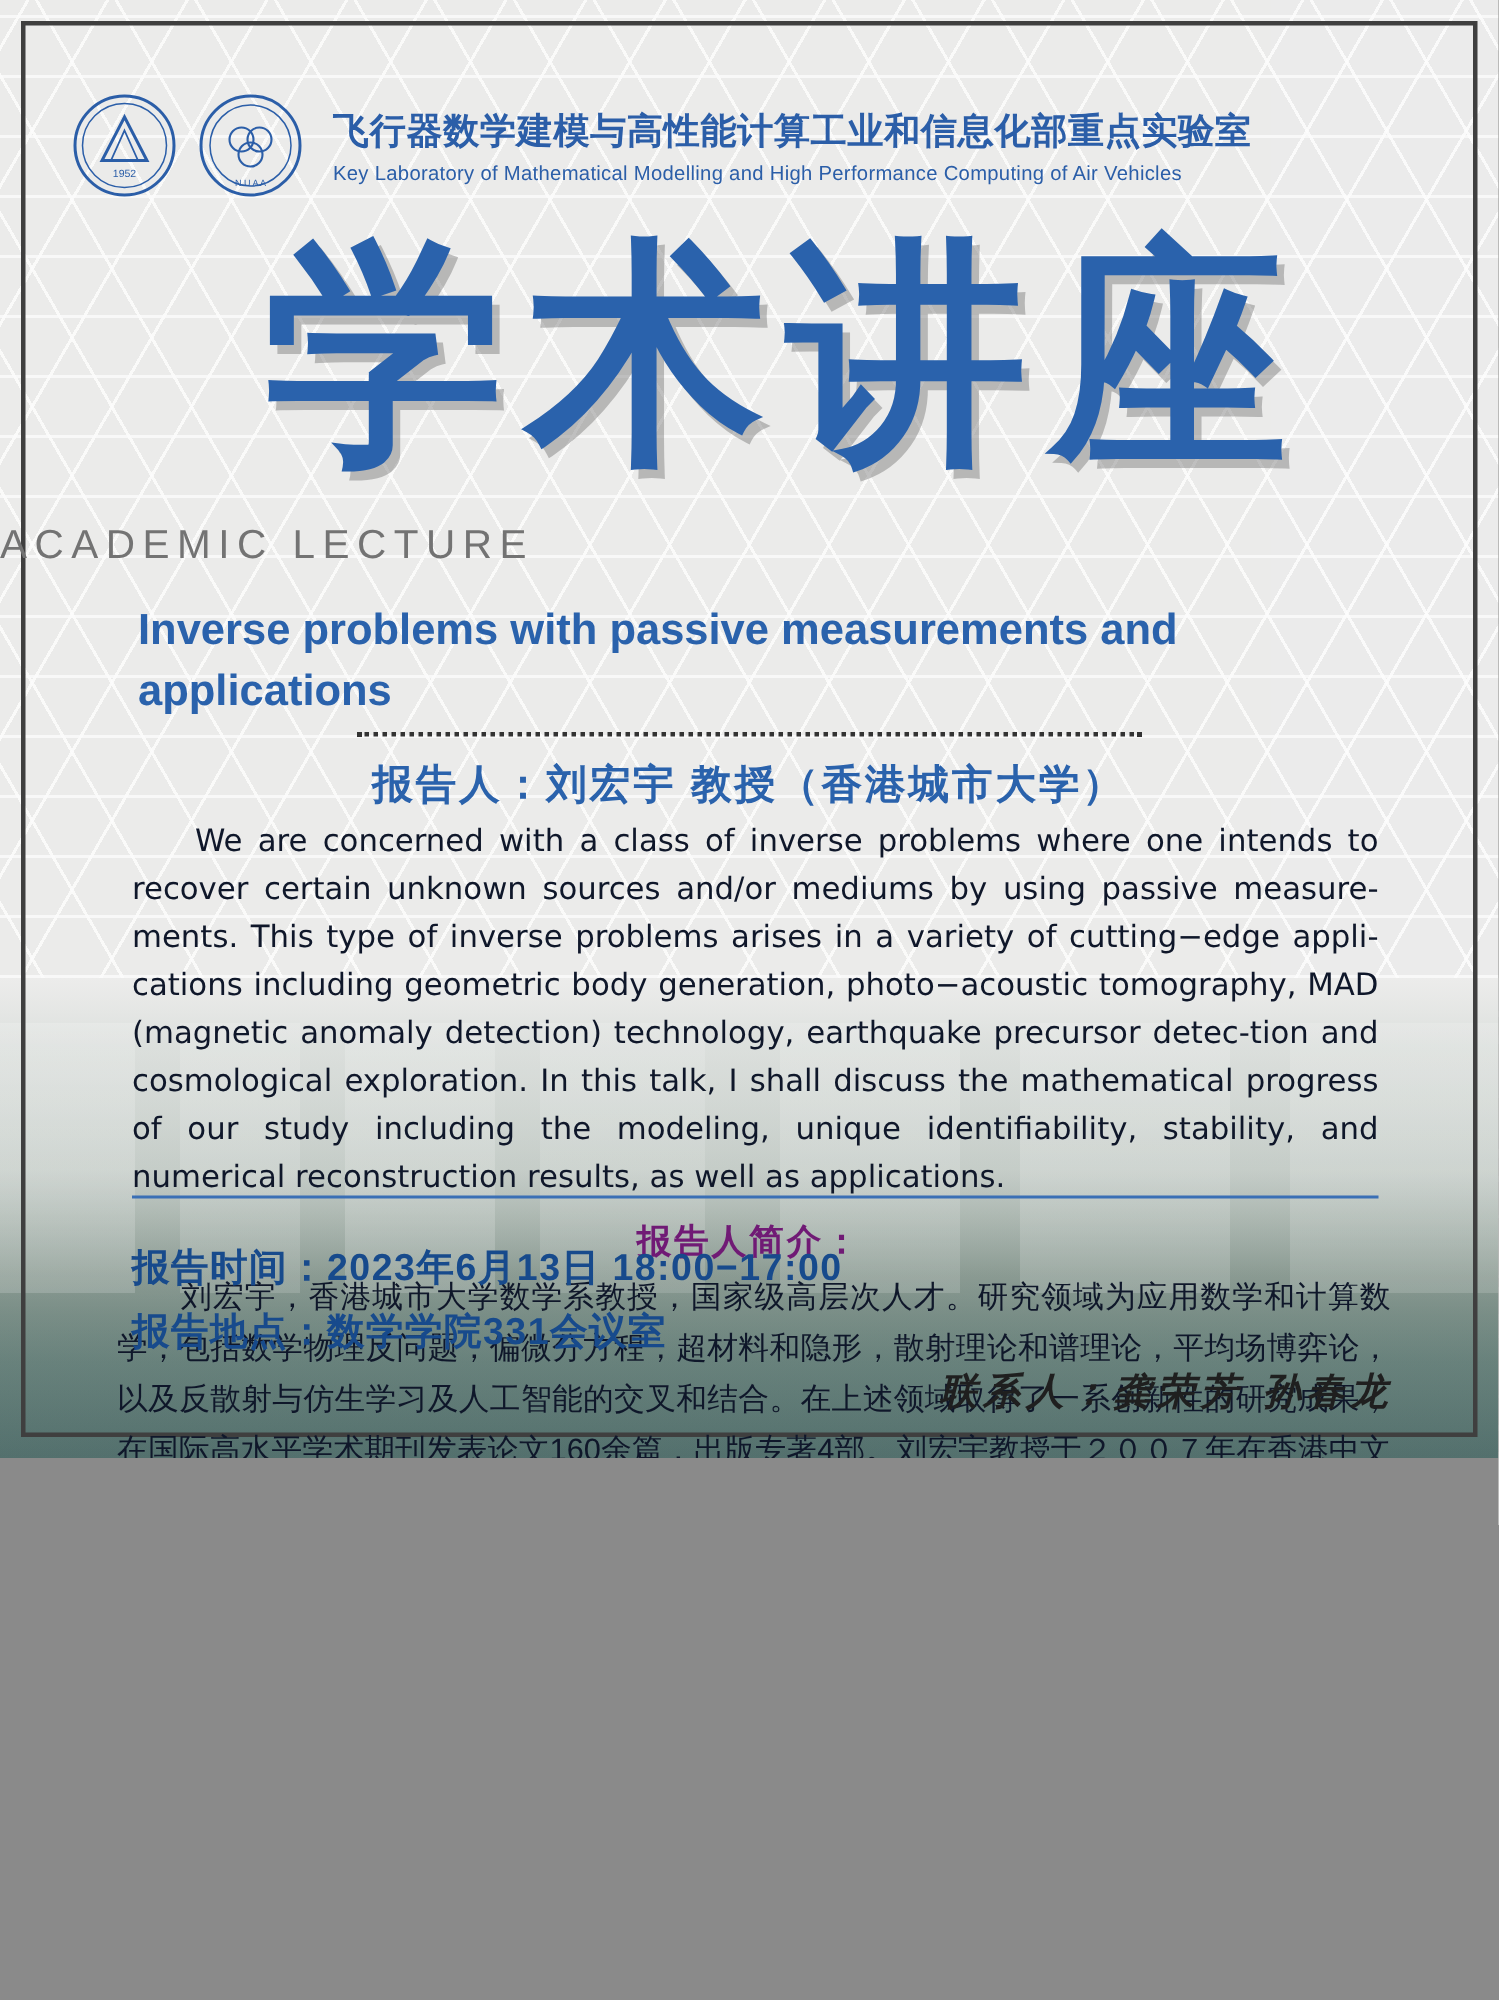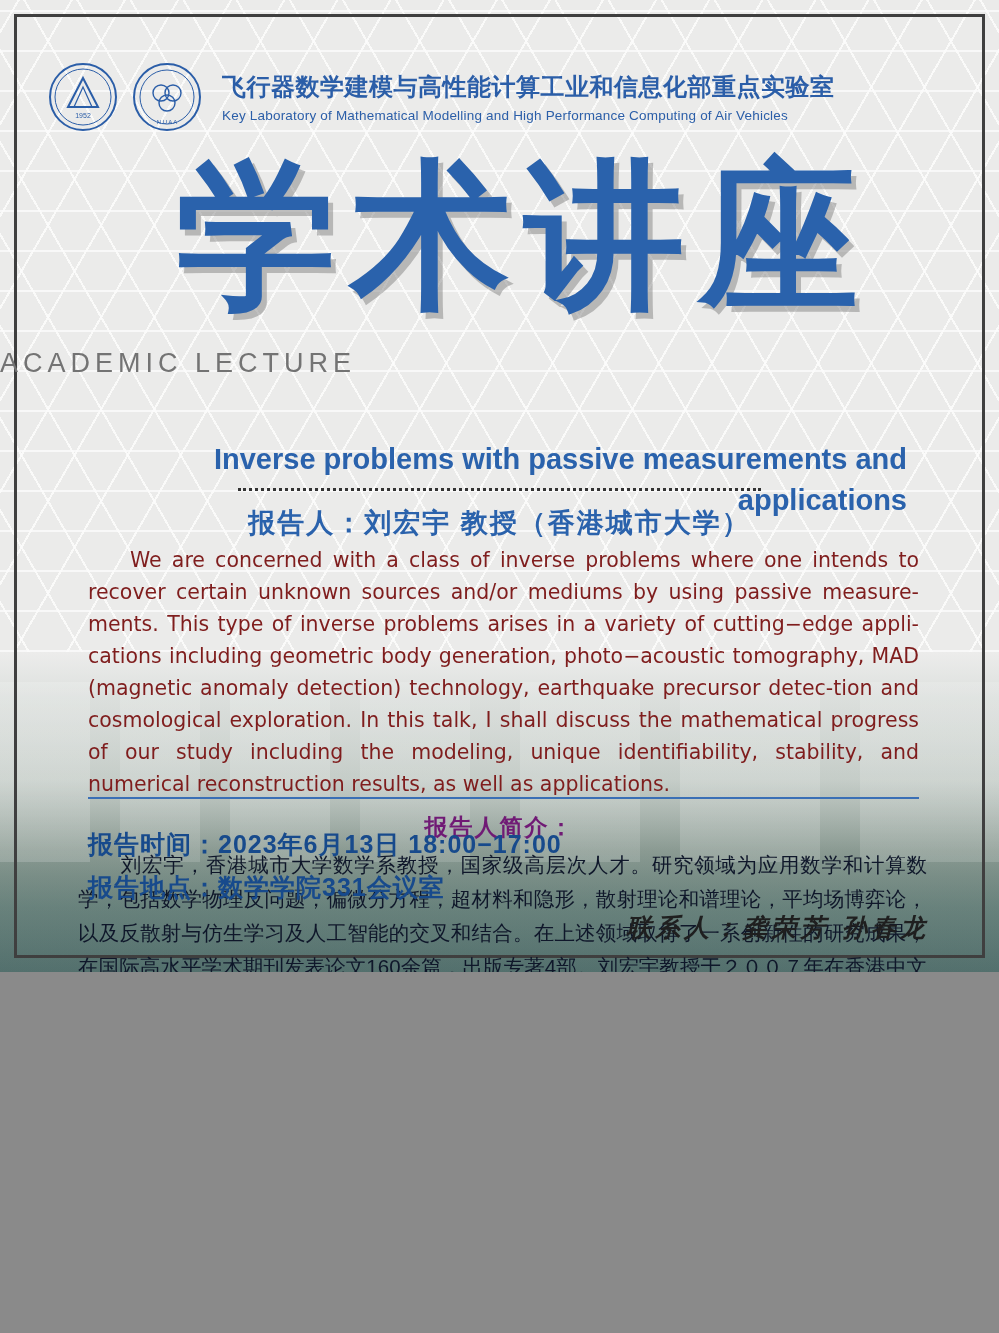--- a/index.html
+++ b/index.html
@@ -105,26 +105,25 @@
     position: absolute;
     top: 348px; left: 0; right: 0;
     text-align: left;
     font-size: 27px;
     letter-spacing: 5px;
     color: #737373;
   }
   .talk-title {
     position: absolute;
     top: 400px; left: 92px; right: 92px;
-    text-align: right;
+    text-align: left;
     font-size: 29px;
     font-weight: bold;
     color: #2a62ac;
     line-height: 1.4;
-    margin-top: 39px;
   }
   .dot-rule {
     position: absolute;
     left: 238px; right: 238px;
     top: 488px;
     border-top: 3px dotted #333;
   }
   .speaker-line {
     position: absolute;
     top: 505px; left: 0; right: 0;
@@ -134,21 +133,21 @@
     color: #2a62ac;
     letter-spacing: 2px;
   }
 
   
   .abstract {
     position: absolute;
     top: 545px; left: 88px; right: 80px;
     font-size: 20.5px;
     line-height: 1.56;
-    color: #7f1d1d;
+    color: #0f172a;
     text-align: justify;
     font-family: "DejaVu Sans", sans-serif;
   }
   .abstract .indent { display: inline-block; width: 42px; }
 
   .hr-blue {
     position: absolute;
     left: 88px; right: 80px;
     top: 797px;
     border-top: 2px solid #3a6fb5;

